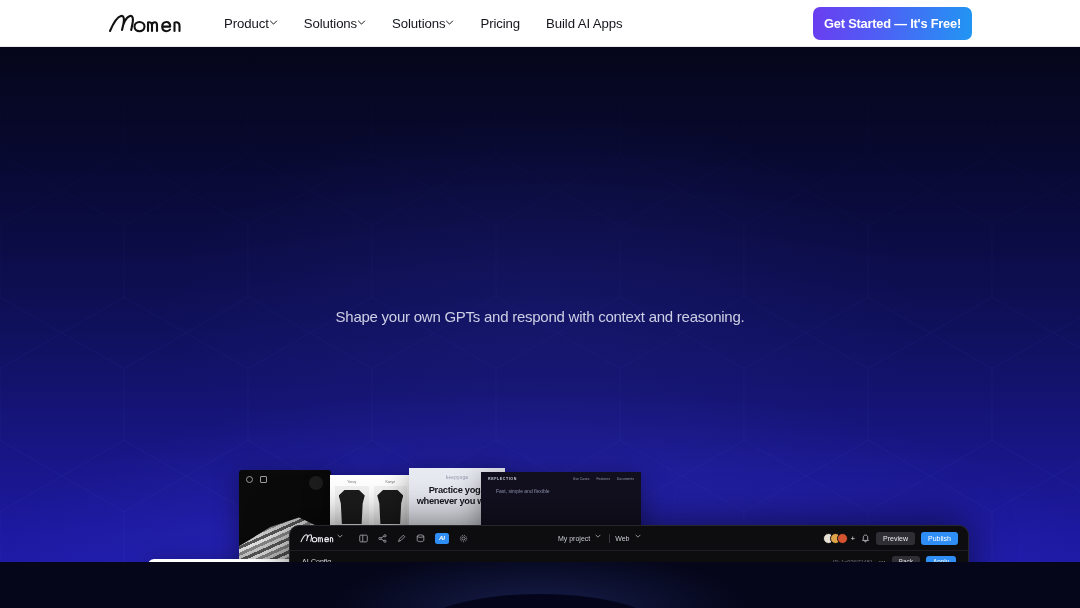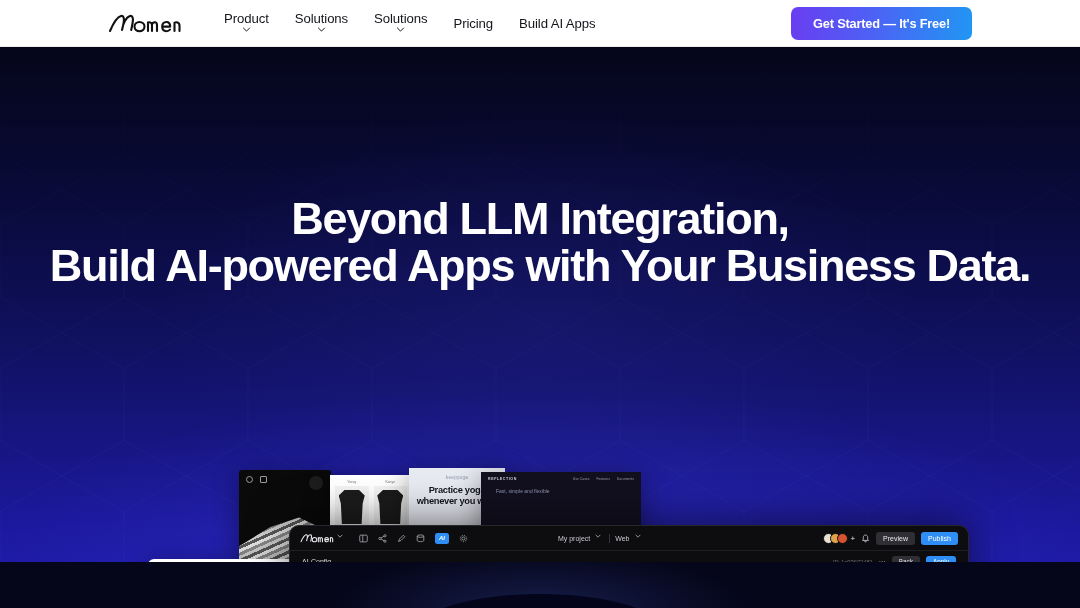--- a/index.html
+++ b/index.html
@@ -17,27 +17,27 @@
     background:#ffffff;
     display:flex; align-items:center;
     border-bottom:1px solid #ececec;
   }
   .logo-wrap { margin-left:108px; display:flex; align-items:center; }
   .logo-svg { display:block; }
   .nav-links { display:flex; align-items:center; margin-left:29px; gap:0; }
   .nav-link {
     font-size:13.2px; color:#14161c; letter-spacing:-0.1px;
     padding:0 13px; display:flex; align-items:center; 
-    cursor:pointer; white-space:nowrap;flex-direction:column;
+    cursor:pointer; white-space:nowrap;
   }
   .caret { display:inline-block; width:9px; height:9px; position:relative; top:-1px; }
   .caret svg { display:block; }
   .nav-cta {
     position:absolute; right:108px; top:7px;
-    height:33px; padding:0 22px;
+    height:33px; padding:0 11px;
     border-radius:7px; border:none;
     background:linear-gradient(95deg,#6a3df0 0%,#4f5ff5 42%,#2196f3 100%);
     color:#fff; font-size:12.8px; font-weight:700;
     font-family:"Liberation Sans", sans-serif;
     letter-spacing:-0.2px; cursor:pointer;
     display:flex; align-items:center; justify-content:center;
     white-space:nowrap;
   }
 
   
@@ -260,24 +260,21 @@
       <mask id="hm">
           <rect width="1080" height="515" fill="url(#hexfade)"></rect>
         </mask>
     </defs>
     <rect width="1080" height="515" fill="url(#hex)" mask="url(#hm)"></rect>
   </svg>
 
   <div class="glow-b"></div>
   <div class="glow-a"></div>
 
-  <h1 class="headline">
-    <span>Beyond LLM Integration,</span>
-    <span class="l2">Build AI-powered Apps with Your Business Data.</span>
-  </h1>
+  <p class="subhead">Shape your own GPTs and respond with context and reasoning.</p>
 
   <div class="collage">
 
     <div class="card c-shoes">
       <div class="bar">
         <span class="mini-ic"></span>
         <span class="mini-ic sq"></span>
       </div>
       <div class="circ"></div>
       <div class="shoe"></div>

